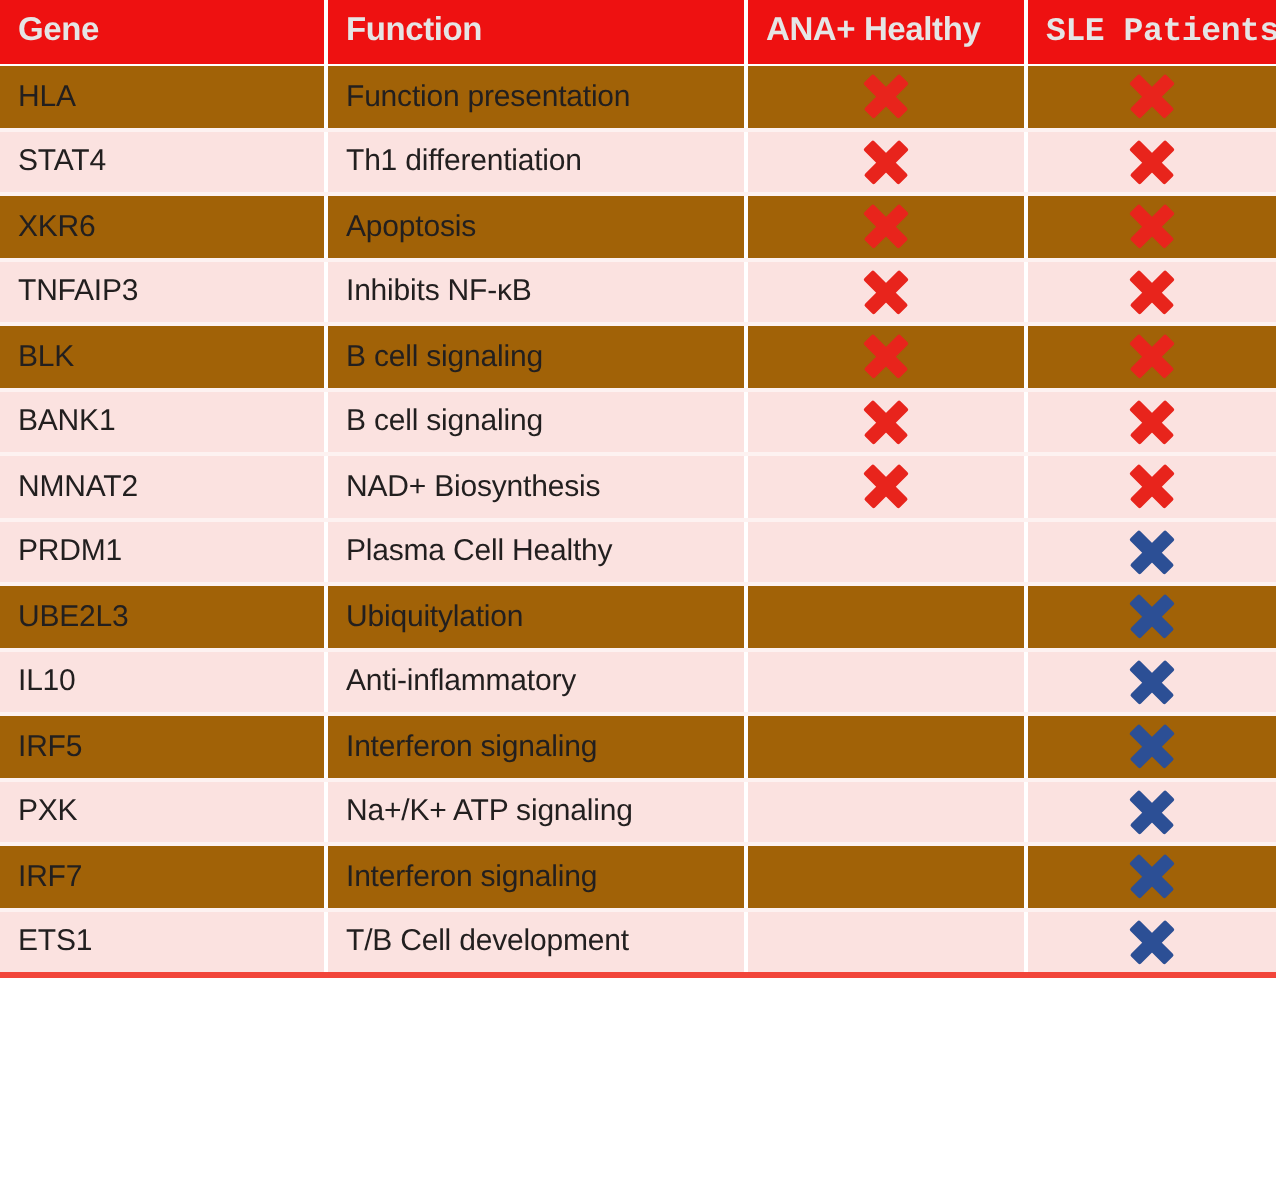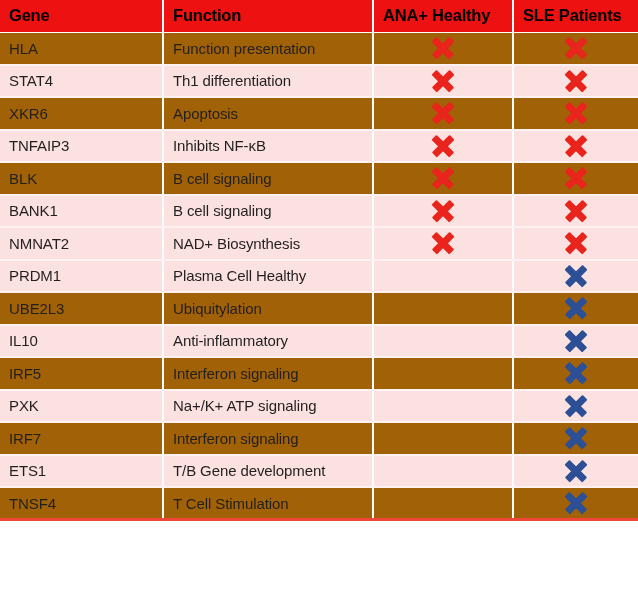--- a/index.html
+++ b/index.html
@@ -24,33 +24,33 @@
 
   
   col.c-gene     { width: 163px; }
   col.c-function { width: 210px; }
   col.c-ana      { width: 140px; }
   col.c-sle      { width: 125px; }
 
   thead th {
     height: 32px;
     background: #ee1111;
-    color: #000000;
+    color: #e5e5e5;
     font-size: 16.5px;
     font-weight: bold;
     text-align: left;
     padding: 0 0 0 9px;
     border-right: 2px solid #ffffff;
     border-bottom: 1px solid #ffffff;
     letter-spacing: -0.2px;
     white-space: nowrap;
     vertical-align: middle;
     box-sizing: border-box;
   }
-  thead th:last-child { border-right: none; }
+  thead th:last-child { border-right: none; font-family: Liberation Mono, monospace; }
 
   tbody td {
     height: 32.5px;
     font-size: 15px;
     color: #221f1f;
     padding: 0 0 0 9px;
     border-right: 2px solid #ffffff;
     border-bottom: 2px solid #fdf2f1;
     vertical-align: middle;
     white-space: nowrap;
@@ -186,24 +186,18 @@
         <td class="mark-cell"><span class="xmark blue"></span></td>
       </tr>
       <tr class="shade-dark">
         <td>IRF7</td>
         <td>Interferon signaling</td>
         <td class="mark-cell"></td>
         <td class="mark-cell"><span class="xmark blue"></span></td>
       </tr>
       <tr class="shade-light">
         <td>ETS1</td>
-        <td>T/B Gene development</td>
-        <td class="mark-cell"></td>
-        <td class="mark-cell"><span class="xmark blue"></span></td>
-      </tr>
-      <tr class="shade-dark">
-        <td>TNSF4</td>
-        <td>T Cell Stimulation</td>
+        <td>T/B Cell development</td>
         <td class="mark-cell"></td>
         <td class="mark-cell"><span class="xmark blue"></span></td>
       </tr>
     </tbody>
 </table>
 
 </body></html>

